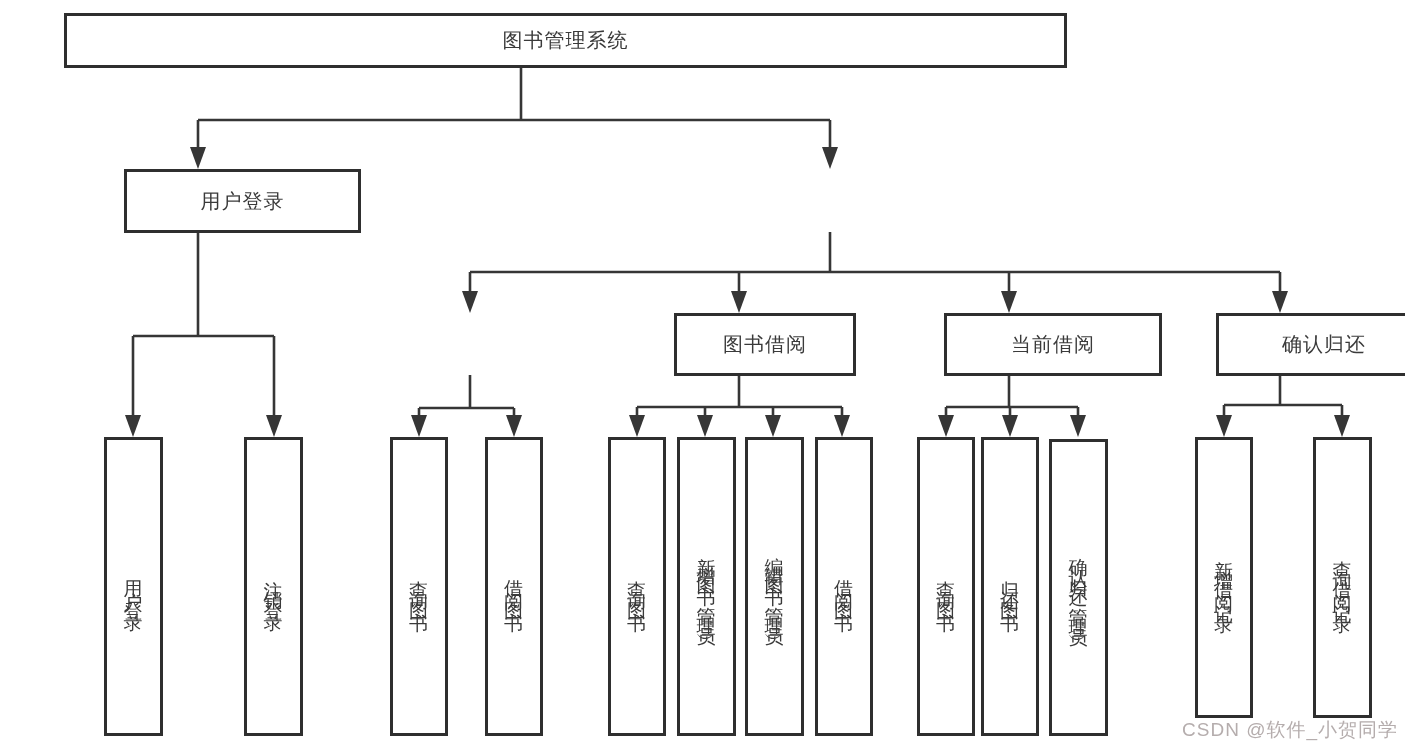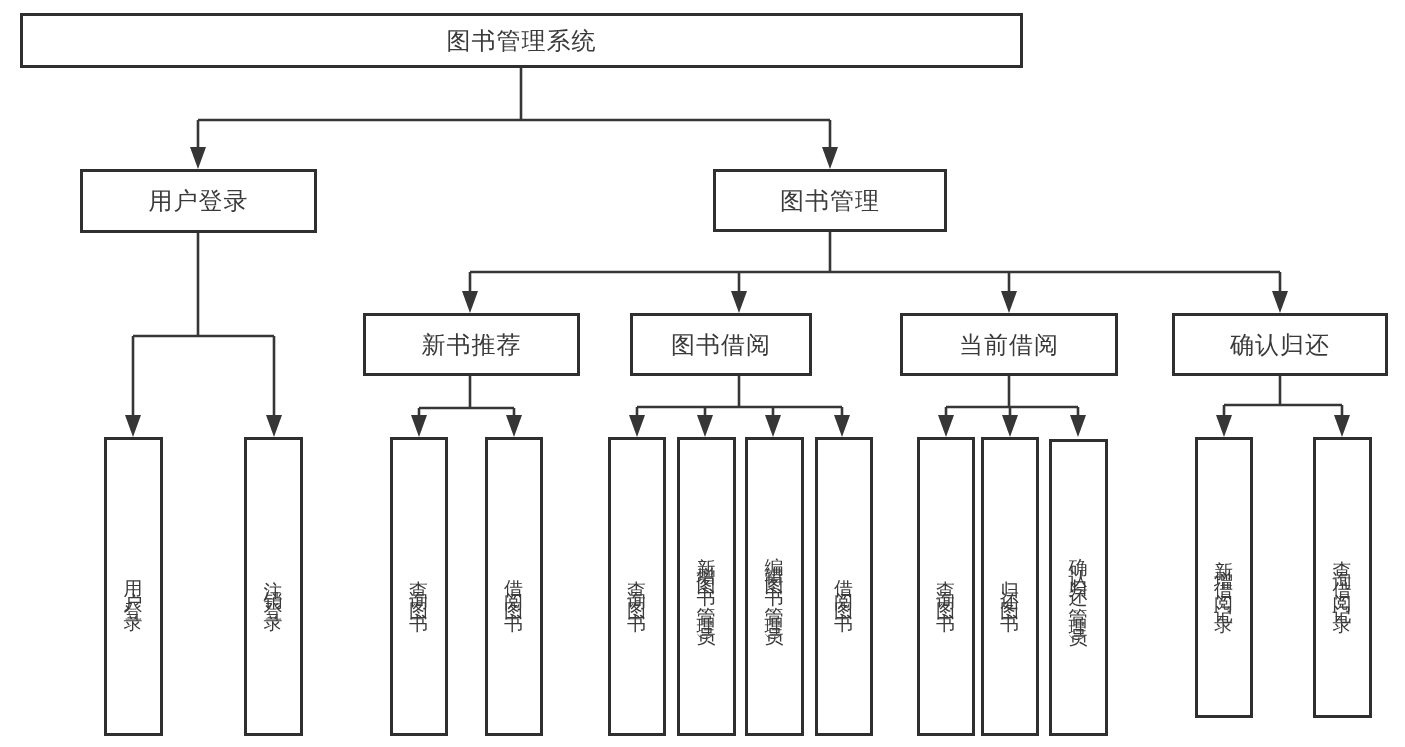--- a/index.html
+++ b/index.html
@@ -21,24 +21,25 @@
   .wires .ah { fill: #363636; stroke: none; }
   .node {
     position: absolute;
     box-sizing: border-box;
     background: #ffffff;
     border: 3px solid #2f2f2f;
     display: flex;
     align-items: center;
     justify-content: center;
     color: #3a3a3a;
-    font-size: 24px;
+    font-size: 20px;
     letter-spacing: 1px;
     z-index: 2;
     white-space: nowrap;
+    margin-left: 44px;
   }
   .vnode {
     position: absolute;
     box-sizing: border-box;
     background: #ffffff;
     border: 3px solid #2f2f2f;
     writing-mode: vertical-rl;
     text-orientation: mixed;
     display: flex;
     align-items: center;
@@ -137,23 +138,21 @@
       <path class="ln" d="M1224 405 V419"></path>
       <path class="ln" d="M1342 405 V419"></path>
       <polygon class="ah" points="1216,415 1232,415 1224,437"></polygon>
       <polygon class="ah" points="1334,415 1350,415 1342,437"></polygon>
     </g>
   </svg>
 
   <div class="node" style="left:20px; top:13px; width:1003px; height:55px;">图书管理系统</div>
 
   <div class="node" style="left:80px; top:169px; width:237px; height:64px;">用户登录</div>
-  <div class="node" style="left:713px; top:169px; width:234px; height:63px;">图书管理</div>
 
-  <div class="node" style="left:363px; top:313px; width:217px; height:63px;">新书推荐</div>
   <div class="node" style="left:630px; top:313px; width:182px; height:63px;">图书借阅</div>
   <div class="node" style="left:900px; top:313px; width:218px; height:63px;text-align:center;">当前借阅</div>
   <div class="node" style="left:1172px; top:313px; width:216px; height:63px;">确认归还</div>
 
   <div class="vnode" style="left:104px; top:437px; width:59px; height:299px;">用户登录</div>
   <div class="vnode" style="left:244px; top:437px; width:59px; height:299px;">注销登录</div>
 
   <div class="vnode" style="left:390px; top:437px; width:58px; height:299px;">查询图书</div>
   <div class="vnode" style="left:485px; top:437px; width:58px; height:299px;">借阅图书</div>
 
@@ -162,14 +161,15 @@
   <div class="vnode" style="left:745px; top:437px; width:59px; height:299px; letter-spacing:10px;">编辑图书（管理员）</div>
   <div class="vnode" style="left:815px; top:437px; width:58px; height:299px;">借阅图书</div>
 
   <div class="vnode" style="left:917px; top:437px; width:58px; height:299px;">查询图书</div>
   <div class="vnode" style="left:981px; top:437px; width:58px; height:299px;">归还图书</div>
   <div class="vnode" style="left:1049px; top:439px; width:59px; height:297px; letter-spacing:10px;">确认归还（管理员）</div>
 
   <div class="vnode" style="left:1195px; top:437px; width:58px; height:281px;">新增借阅记录</div>
   <div class="vnode" style="left:1313px; top:437px; width:59px; height:281px;">查询借阅记录</div>
 
+  <div class="watermark">CSDN @软件_小贺同学</div>
 
 </div>
 
 </body></html>

